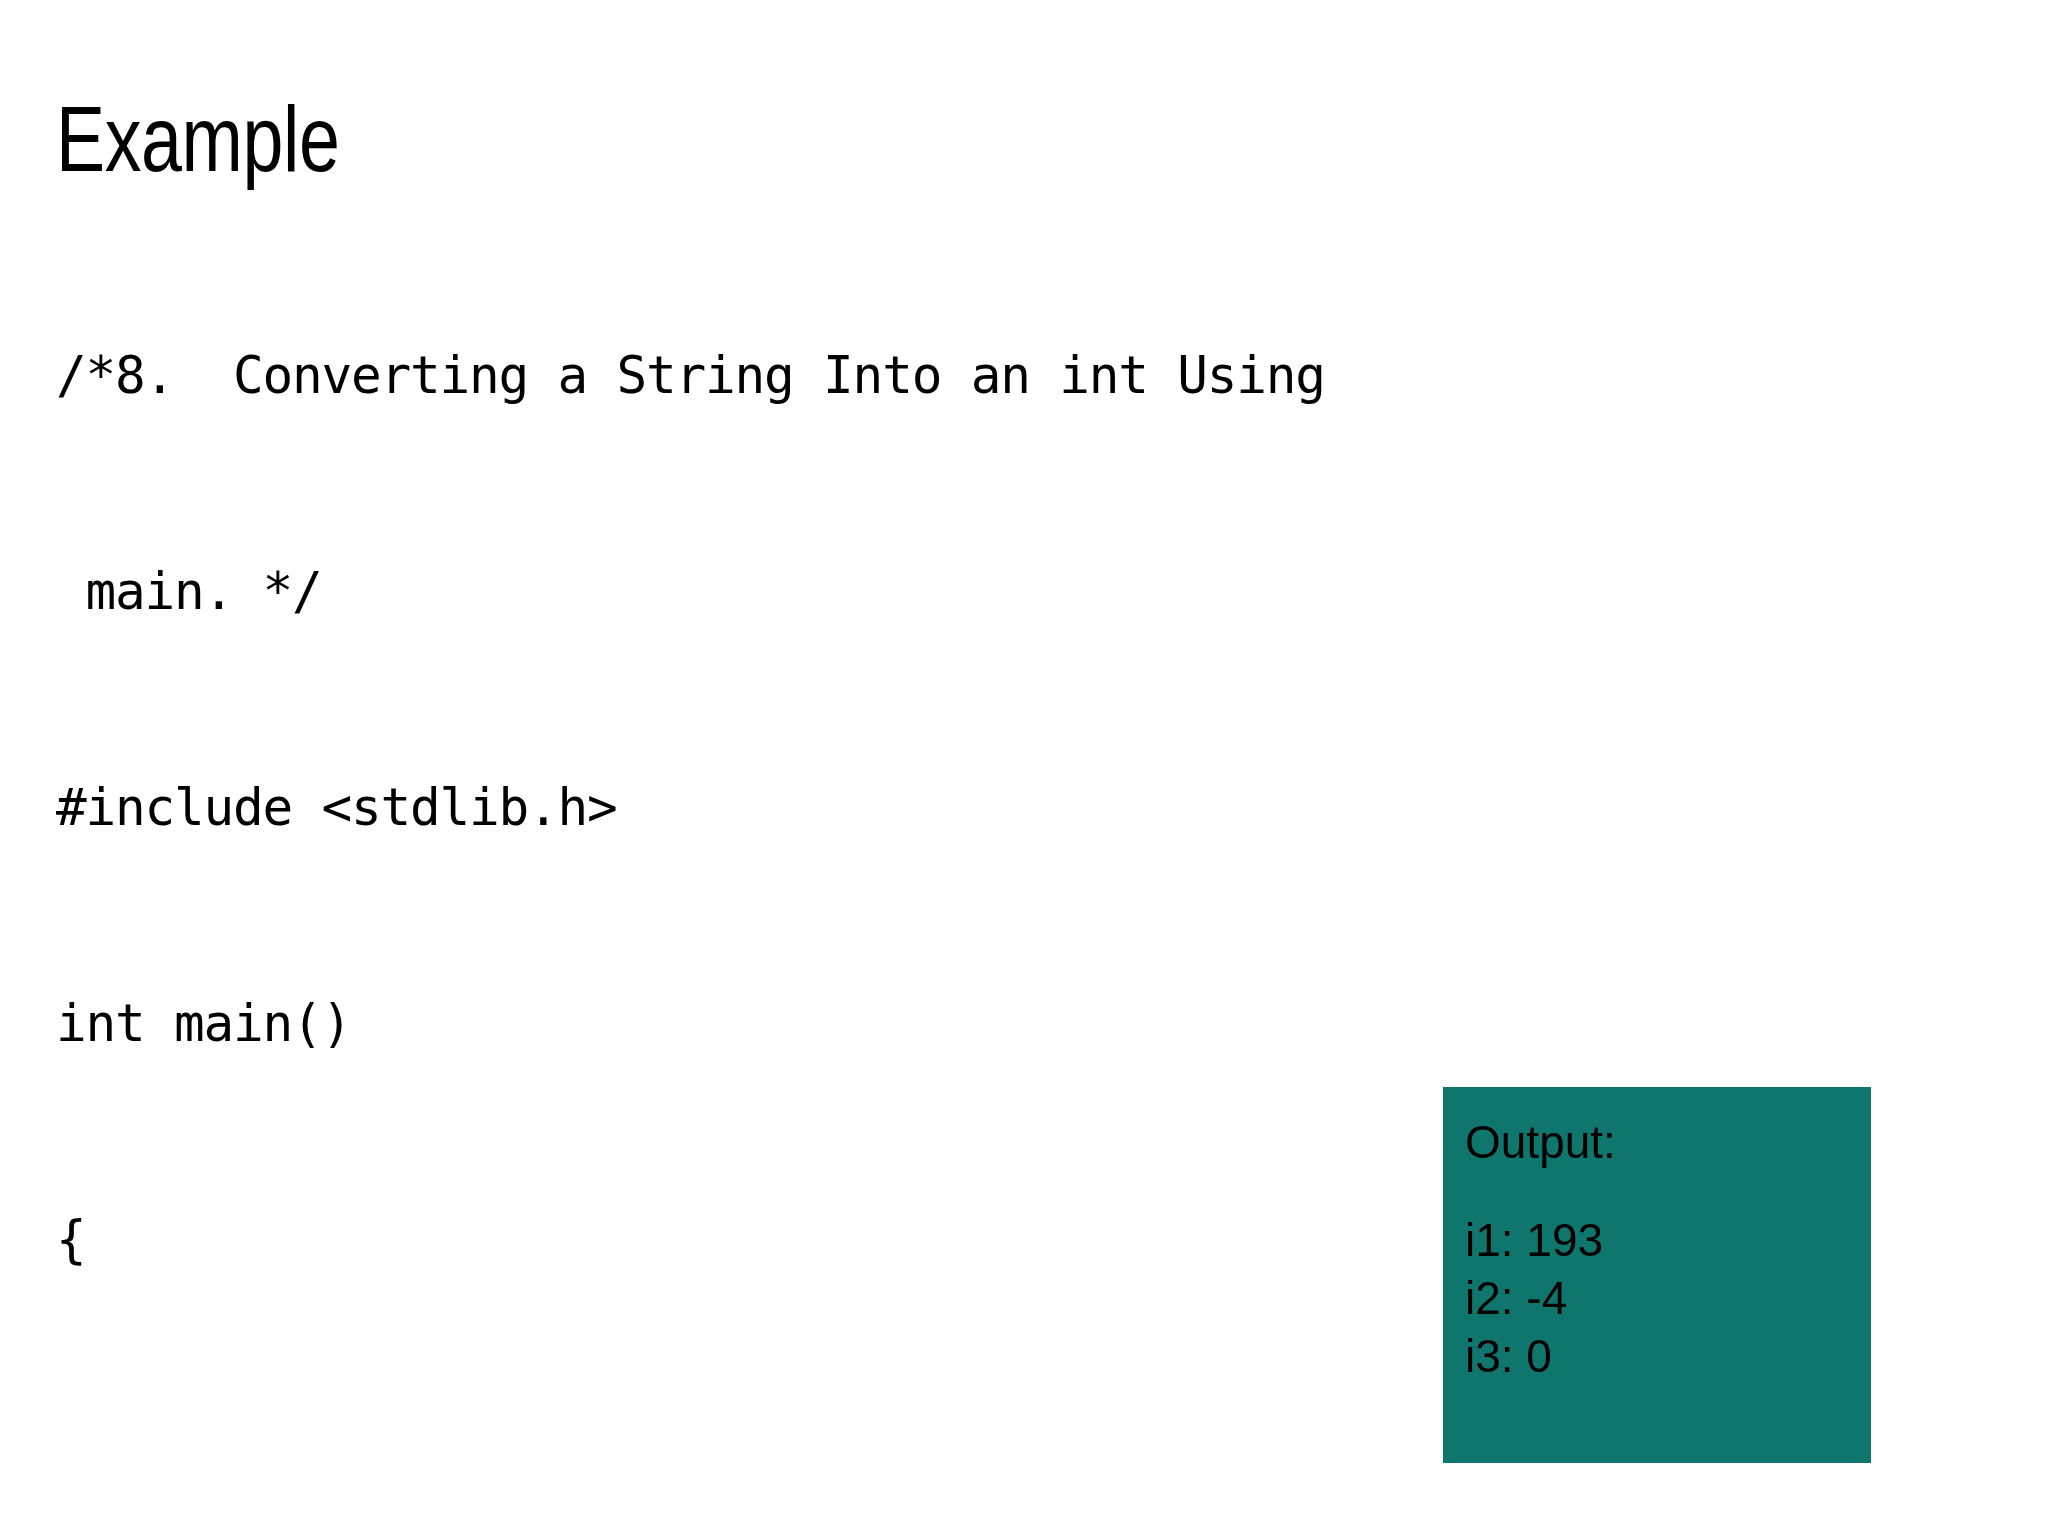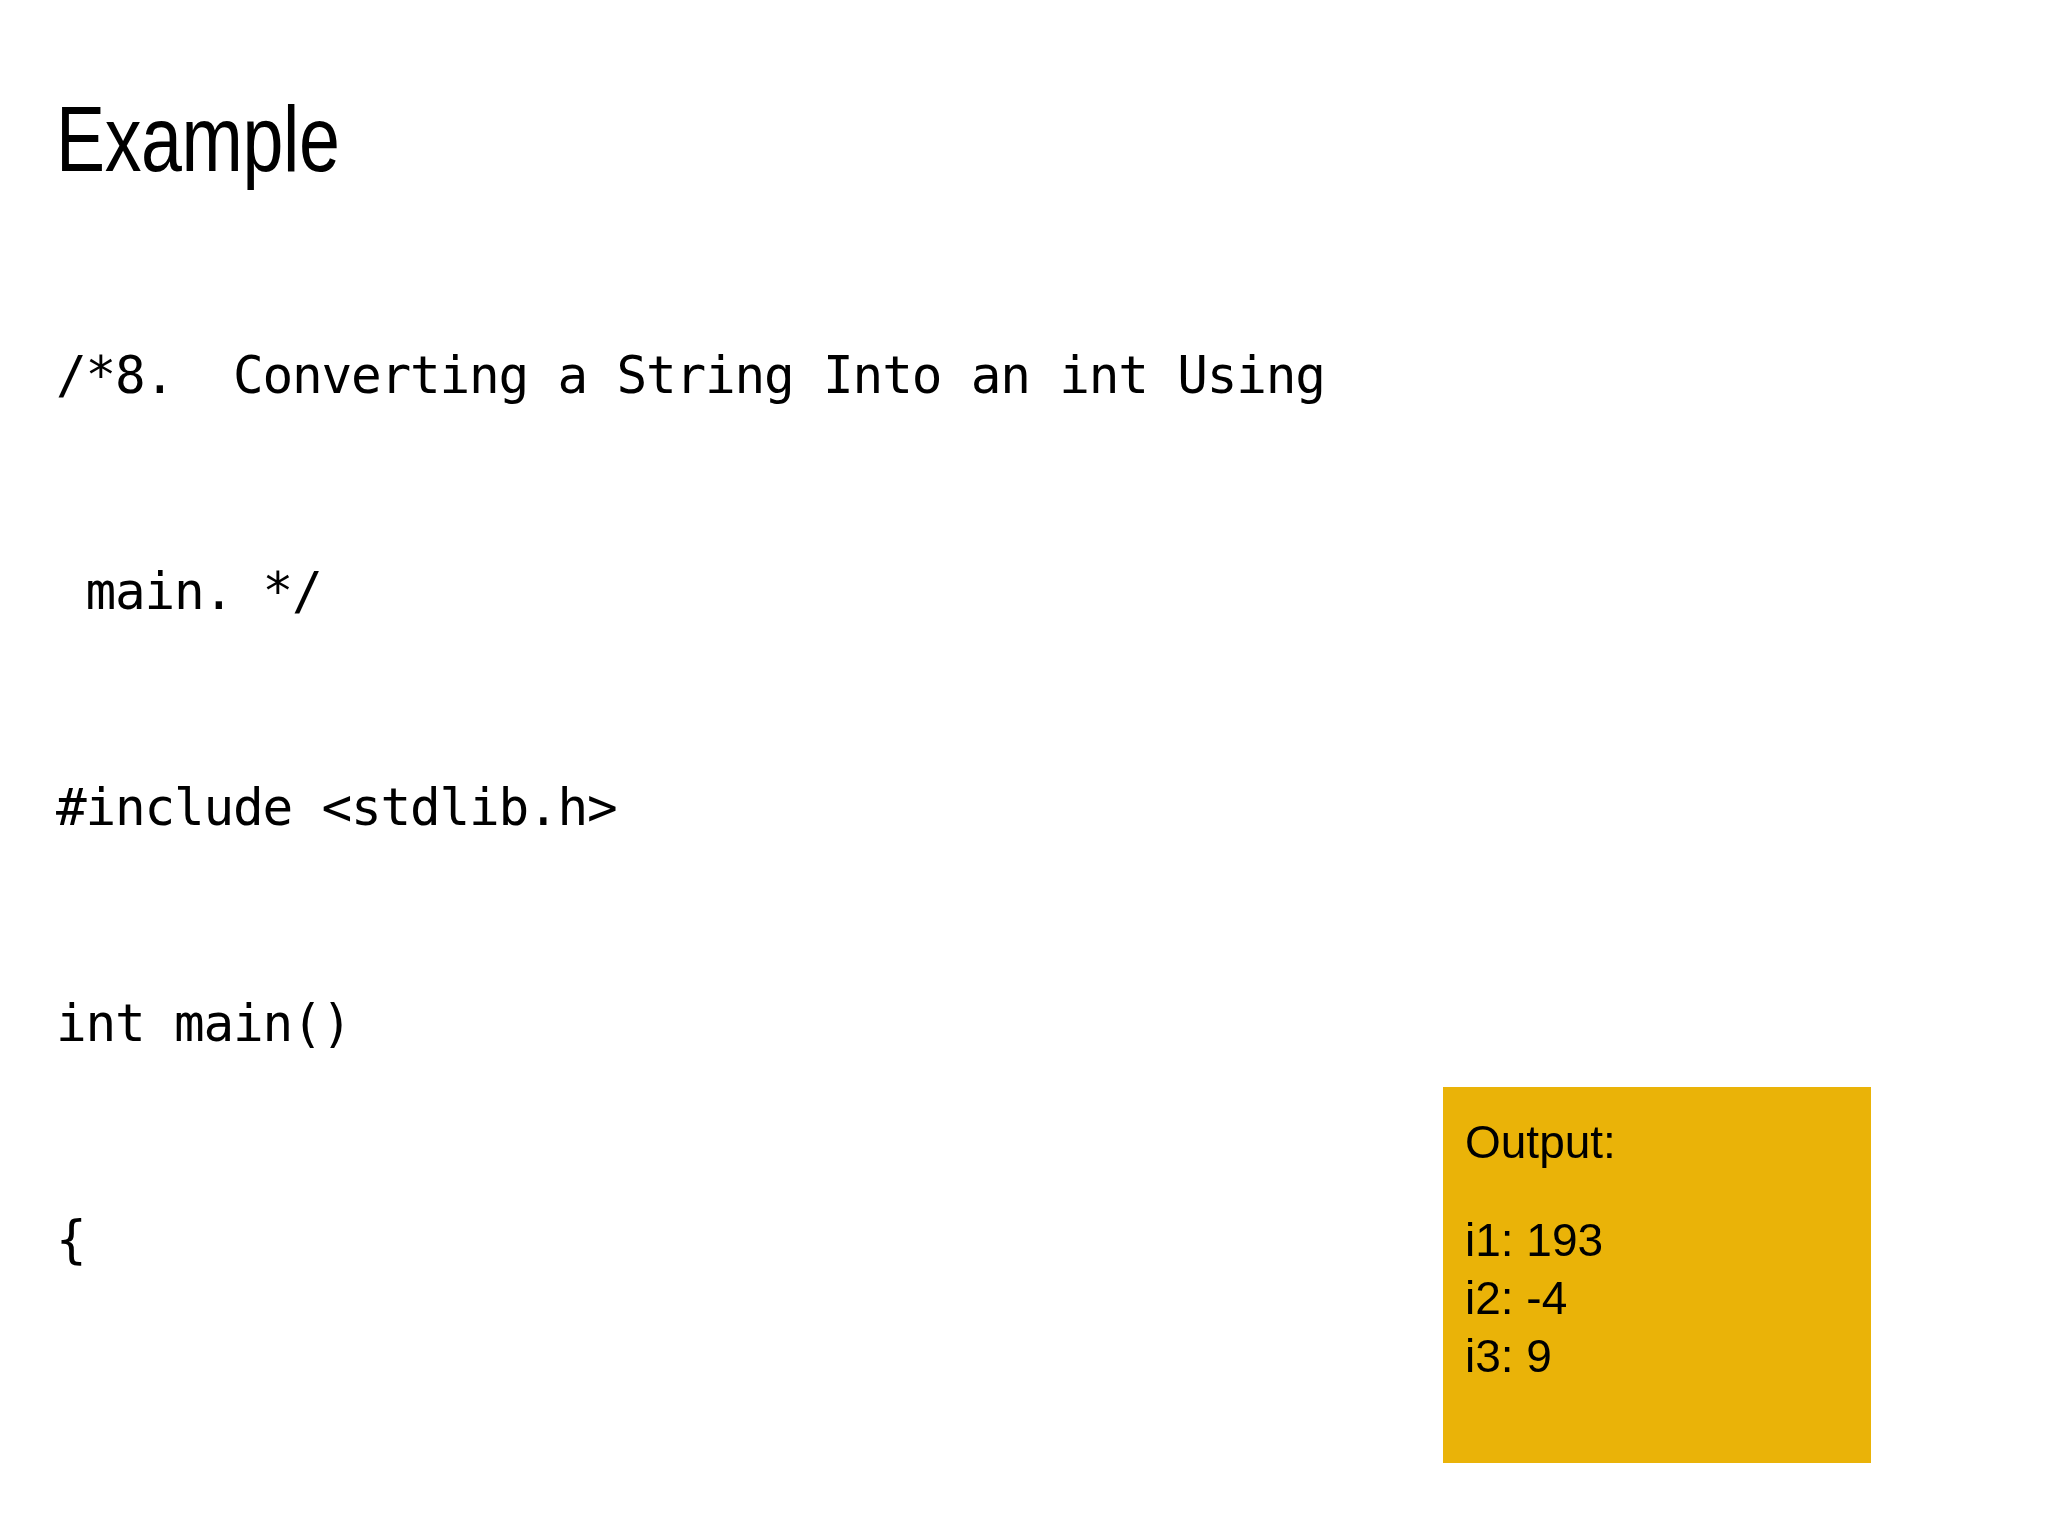--- a/index.html
+++ b/index.html
@@ -56,21 +56,21 @@
     height: 72px;
   }
 
   
   #output-box {
     position: absolute;
     left: 1443px;
     top: 1087px;
     width: 428px;
     height: 376px;
-    background: #eab308;
+    background: #0f766e;
     box-sizing: border-box;
     padding: 26px 0 0 22px;
   }
   .output-line {
     font-family: "Liberation Sans", sans-serif;
     font-size: 46px;
     line-height: 58px;
     color: #000000;
     white-space: pre;
     height: 58px;
@@ -100,16 +100,16 @@
     
     
     
   </div>
 
   <div id="output-box">
     <div class="output-line">Output:</div>
     <div class="output-line spacer">&nbsp;</div>
     <div class="output-line">i1: 193</div>
     <div class="output-line">i2: -4</div>
-    <div class="output-line">i3: 9</div>
+    <div class="output-line">i3: 0</div>
   </div>
 
 </div>
 
 </body></html>

